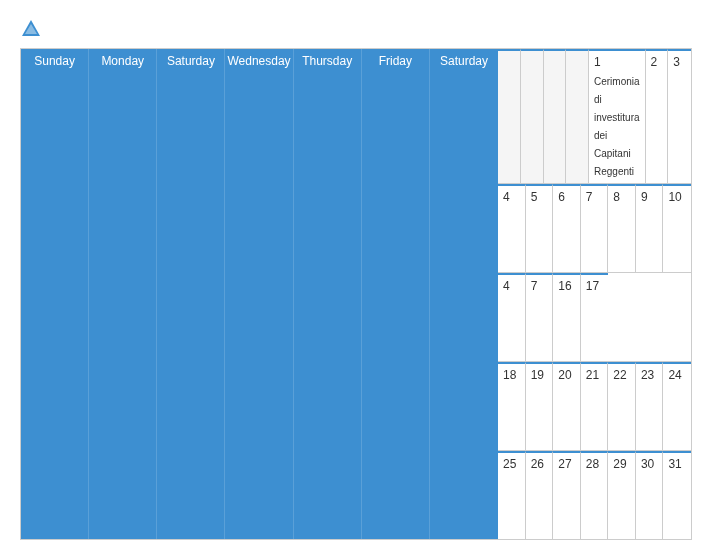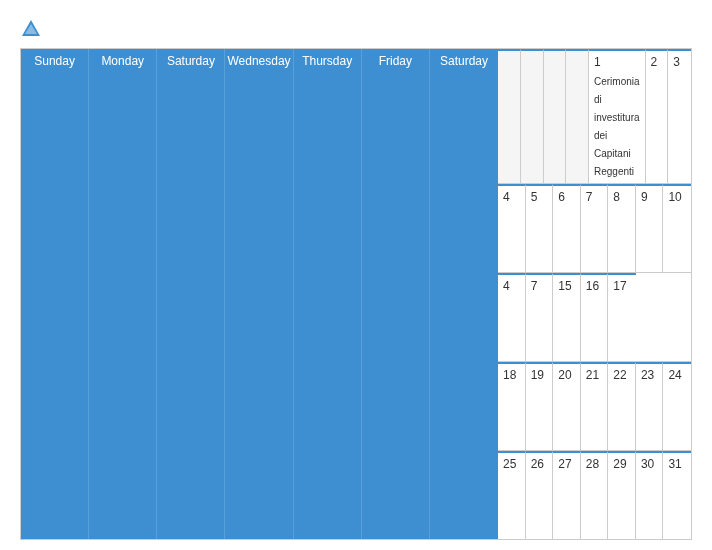--- a/index.html
+++ b/index.html
@@ -185,23 +185,20 @@
           </div>
         </div>
         <div class="week-row">
           <div class="day-cell top-border-blue">
             <span class="day-number">4</span>
           </div>
           <div class="day-cell top-border-blue">
             <span class="day-number">7</span>
           </div>
           <div class="day-cell top-border-blue">
-            <span class="day-number">15</span>
-          </div>
-          <div class="day-cell top-border-blue">
             <span class="day-number">16</span>
           </div>
           <div class="day-cell top-border-blue">
             <span class="day-number">17</span>
           </div>
         </div>
         <div class="week-row">
           <div class="day-cell top-border-blue">
             <span class="day-number">18</span>
           </div>

